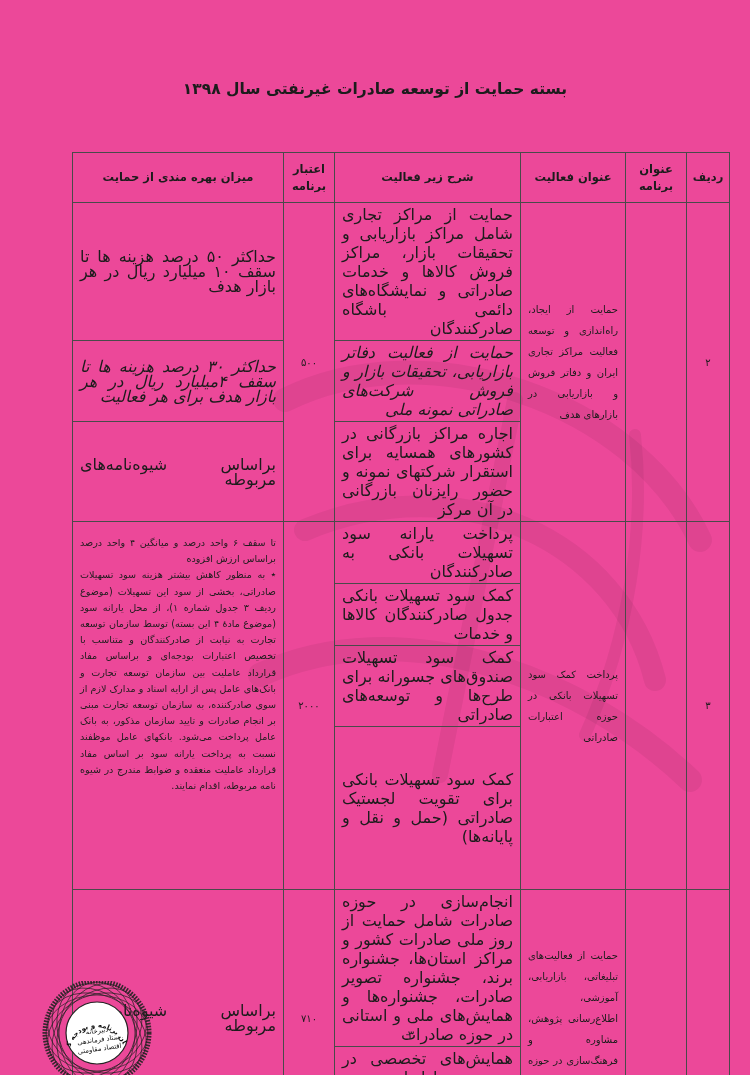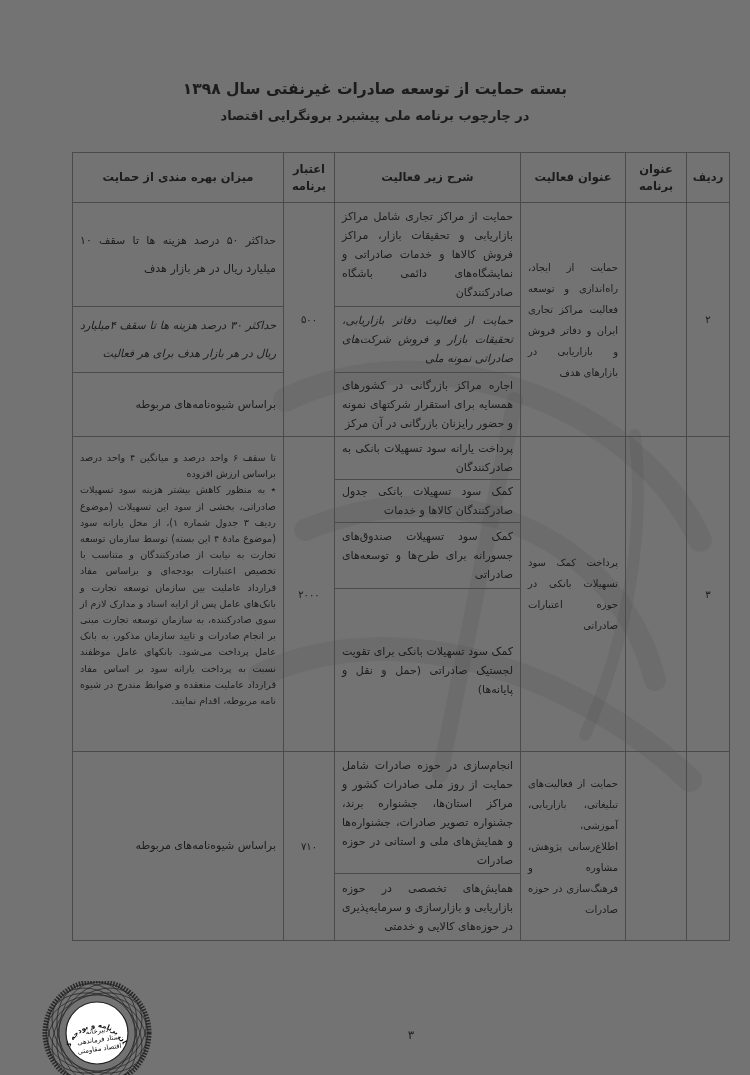--- a/index.html
+++ b/index.html
@@ -1,20 +1,20 @@
 <!DOCTYPE html>
 <html lang="fa" dir="rtl"><head>
 <meta charset="utf-8">
 <style>
   html,body{margin:0;padding:0;background:#e9e9e9;}
   .page{
     position:relative;
     width:750px;height:1075px;
     margin:0 auto;
-    background:#737373;
+    background:#ec4899;
     overflow:hidden;
     font-family:"DejaVu Sans",sans-serif;
     direction:rtl;
     color:#1c1c1c;
   }
   .title-block{position:absolute;top:80px;left:0;right:0;text-align:center;}
   .title-line1{font-size:15.5px;font-weight:700;letter-spacing:0;margin-bottom:10px;}
   .title-line2{font-size:13px;font-weight:700;}
 
   table.doc-table{
@@ -26,49 +26,48 @@
   .doc-table col.c-program{width:61px;}
   .doc-table col.c-activity{width:105px;}
   .doc-table col.c-desc{width:186px;}
   .doc-table col.c-credit{width:51px;}
   .doc-table col.c-benefit{width:211px;}
 
   .doc-table th,.doc-table td{
     border:1px solid #4a4a4a;
     padding:2px 7px;
     vertical-align:middle;
-    font-size:11px;
+    font-size:16px;
     overflow:hidden;
   }
   .doc-table th{
     font-size:11.5px;font-weight:700;text-align:center;
     height:45px;line-height:17px;padding:2px 3px;
   }
   td.cell-rownum,td.cell-credit{text-align:center;font-size:10px;}
   td.cell-activity{text-align:justify;line-height:21px;font-size:10px;}
   td.cell-desc{text-align:justify;line-height:19px;}
-  td.cell-benefit{text-align:justify;line-height:28px;}
+  td.cell-benefit{text-align:justify;line-height:15px;}
   td.cell-benefit-long{vertical-align:top;text-align:justify;font-size:9.6px;line-height:16.2px;padding-top:13px;}
   .benefit-center{text-align:right;}
   tr.h104{height:104px;} tr.h66{height:66px;font-style:italic;} tr.h64{height:64px;}
   tr.h42{height:42px;}  tr.h66b{height:66px;} tr.h163{height:163px;}
   tr.h122{height:122px;} tr.h67{height:67px;}
 
   .watermark{position:absolute;left:215px;top:345px;pointer-events:none;}
   .pagenum{position:absolute;top:1028px;left:396px;width:30px;text-align:center;font-size:12px;color:#222;}
   .stamp{position:absolute;left:28px;top:981px;}
 </style>
 </head>
 <body>
 
 <div class="page">
 
   <div class="title-block">
     <div class="title-line1">بسته حمایت از توسعه صادرات غیرنفتی سال ۱۳۹۸</div>
-    <div class="title-line2">در چارچوب برنامه ملی پیشبرد برونگرایی اقتصاد</div>
   </div>
 
   <svg class="watermark" width="520" height="470" viewBox="0 0 520 470">
     <g fill="none" stroke="#000000" stroke-opacity="0.055" stroke-linecap="round">
       <path d="M70,55 C210,-15 420,55 485,195" stroke-width="24"></path>
       <path d="M90,185 C245,120 405,195 440,335" stroke-width="22"></path>
       <path d="M45,330 C185,265 365,330 475,435" stroke-width="24"></path>
       <path d="M300,55 C275,185 250,310 225,430" stroke-width="16"></path>
       <path d="M420,90 C430,180 415,290 370,390" stroke-width="12"></path>
     </g>

